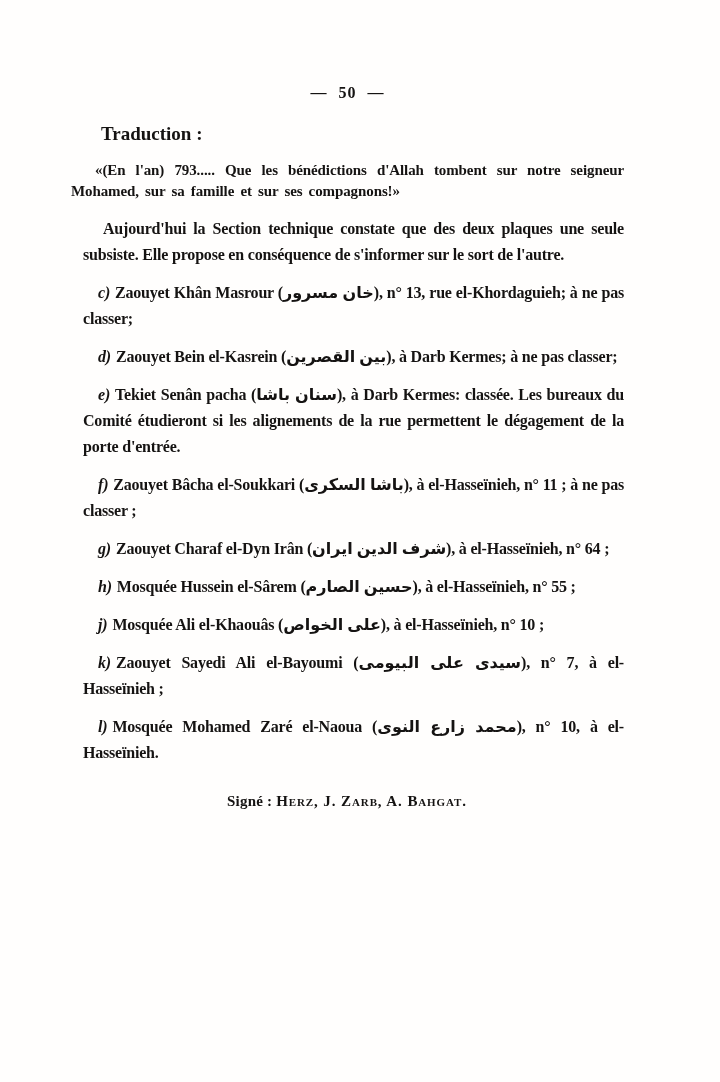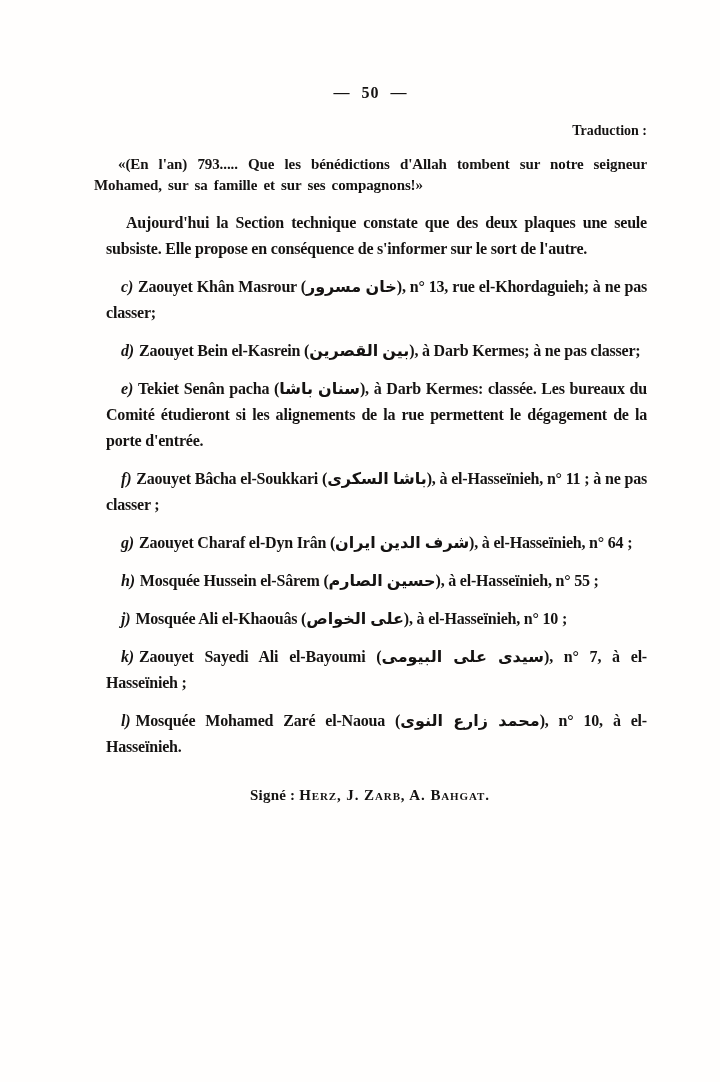--- a/index.html
+++ b/index.html
@@ -12,34 +12,33 @@
     width: 720px;
     height: 1082px;
     background: #fffefd;
     color: #151312;
     font-family: "Liberation Serif", "DejaVu Serif", "DejaVu Sans", serif;
     font-weight: bold;
     overflow: hidden;
   }
   .content {
     position: absolute;
-    left: 94px;
+    left: 71px;
     top: 84px;
     width: 553px;
   }
   .page-number {
     text-align: center;
     font-size: 16px;
     word-spacing: 6px;
     letter-spacing: 1px;
   }
   .section-title {
     margin: 21px 0 0 30px;
-    font-size: 14px;
-    text-align: right;
+    font-size: 19px;
   }
   .quote {
     margin: 15px 0 0 0;
     font-size: 15px;
     line-height: 20.5px;
     text-indent: 24px;
     text-align: justify;
     word-spacing: 2.5px;
     letter-spacing: -0.1px;
   }

